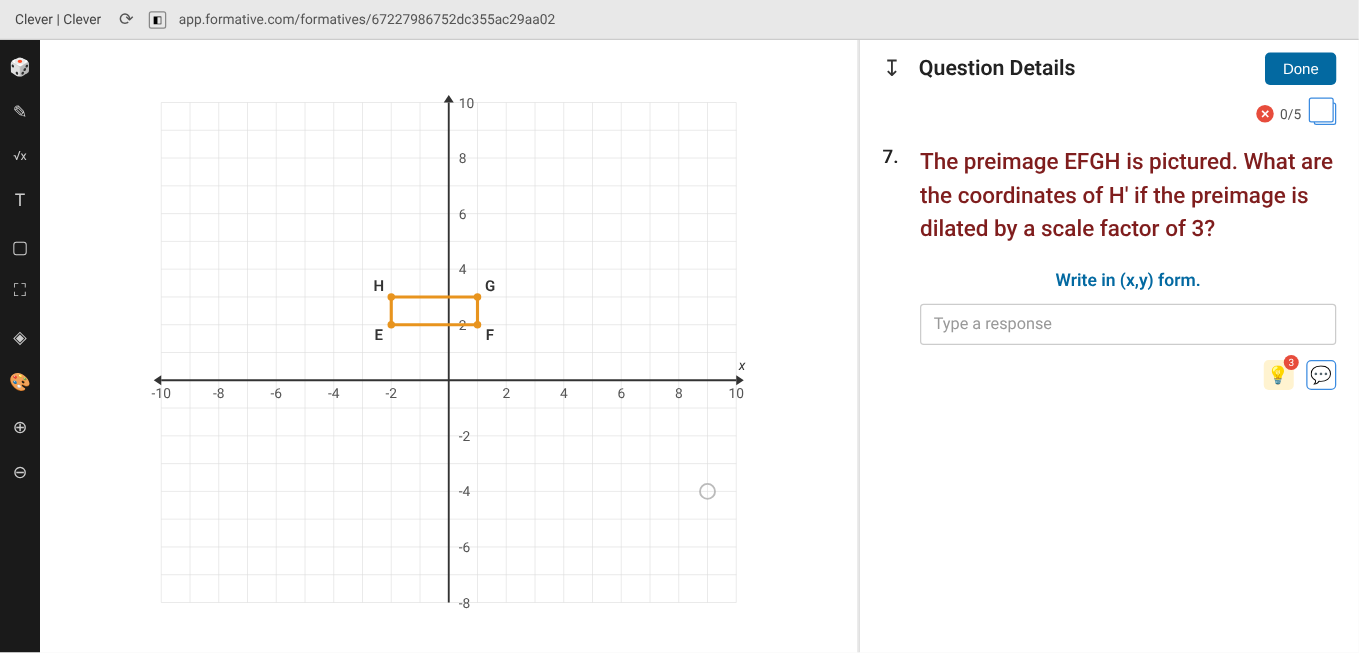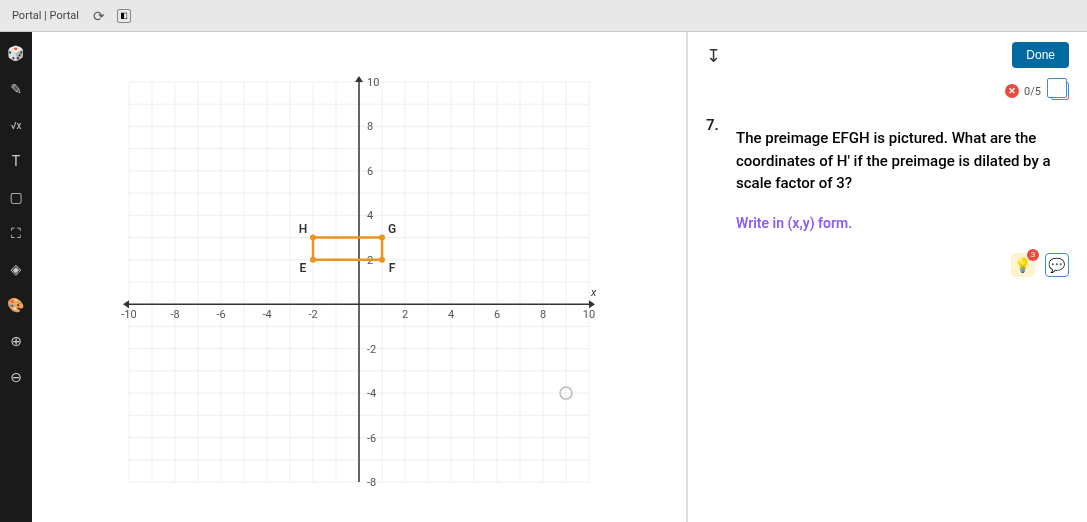--- a/index.html
+++ b/index.html
@@ -32,39 +32,40 @@
     .done-btn { background: #0369a1; color: #fff; border: none; border-radius: 4px; padding: 6px 14px; font-size: 12px; font-weight: 500; cursor: pointer; }
     
     .score-row { display: flex; align-items: center; justify-content: flex-end; gap: 10px; margin-bottom: 16px; }
     .score-badge { display: flex; align-items: center; gap: 5px; font-size: 11px; color: #555; }
     .x-icon { width: 14px; height: 14px; border-radius: 50%; background: #e74c3c; color: #fff; display: inline-flex; align-items: center; justify-content: center; font-size: 9px; font-weight: bold; }
     .copy-icon { width: 18px; height: 18px; border: 1.5px solid #3b8be0; border-radius: 2px; position: relative; cursor: pointer; }
     .copy-icon::before { content: ''; position: absolute; width: 18px; height: 18px; border: 1.5px solid #3b8be0; border-radius: 2px; top: -5px; left: -5px; background: #fff; }
     
     .question-block { display: flex; gap: 12px; }
     .q-number { font-size: 15px; font-weight: 600; color: #222; min-width: 18px; }
-    .q-text { font-size: 15px; color: #000000; line-height: 1.5; font-weight: 500; margin-top: 11px; }
-    
-    .instruction { font-size: 14px; color: #8b5cf6; font-weight: 600; margin: 20px 0 10px 30px; }
+    .q-text { font-size: 18px; color: #7f1d1d; line-height: 1.5; font-weight: 500; }
+    
+    .instruction { font-size: 14px; color: #0369a1; font-weight: 600; margin: 20px 0 10px 30px; text-align: center; }
     
     .response-input { margin-left: 30px; border: 1px solid #ccc; border-radius: 3px; padding: 8px 10px; font-size: 13px; color: #888; background: #fff; cursor: text; }
     
     .bottom-icons { margin-top: 12px; display: flex; justify-content: flex-end; gap: 10px; align-items: center; }
     .lightbulb { width: 24px; height: 24px; background: #fff3d0; border-radius: 4px; display: flex; align-items: center; justify-content: center; font-size: 14px; cursor: pointer; position: relative; }
     .lightbulb-badge { position: absolute; top: -4px; right: -4px; width: 12px; height: 12px; background: #e74c3c; border-radius: 50%; color: #fff; font-size: 8px; display: flex; align-items: center; justify-content: center; }
     .chat-icon { width: 24px; height: 24px; border: 1.5px solid #3b8be0; border-radius: 4px; display: flex; align-items: center; justify-content: center; color: #3b8be0; font-size: 14px; cursor: pointer; }
   </style>
 </head>
 <body>
 
 <div class="browser-bar">
-  <span class="tab-label">Portal | Portal</span>
+  <span class="tab-label">Clever | Clever</span>
   <div class="nav-controls">
     <span class="nav-btn">⟳</span>
     <span class="site-icon">◧</span>
+    <span class="url-bar">app.formative.com/formatives/67227986752dc355ac29aa02</span>
   </div>
 </div>
 
 <div class="main-layout">
   <div class="left-toolbar">
     <div class="tool-icon">🎲</div>
     <div class="tool-icon">✎</div>
     <div class="tool-icon" style="font-size:10px">√x</div>
     <div class="tool-icon">T</div>
     <div class="tool-icon">▢</div>
@@ -156,39 +157,43 @@
         </svg>
     </div>
   </div>
 
   <div class="divider-vert"></div>
 
   <div class="right-panel">
     <div class="panel-header">
       <div class="header-left">
         <span class="down-arrow">↧</span>
+        <span class="panel-title">Question Details</span>
       </div>
       <button class="done-btn">Done</button>
     </div>
 
     <div class="score-row">
       <span class="score-badge">
         <span class="x-icon">✕</span>
         <span>0/5</span>
       </span>
       <span class="copy-icon"></span>
     </div>
 
     <div class="question-block">
       <span class="q-number">7.</span>
       <span class="q-text">The preimage EFGH is pictured. What are the coordinates of H' if the preimage is dilated by a scale factor of 3?</span>
     </div>
 
     <div class="instruction">Write in (x,y) form.</div>
 
+    <div class="response-input">
+      <span style="color:#999">Type a response</span>
+    </div>
 
     <div class="bottom-icons">
       <div class="lightbulb">
         💡<span class="lightbulb-badge">3</span>
       </div>
       <div class="chat-icon">💬</div>
     </div>
   </div>
 </div>
 

